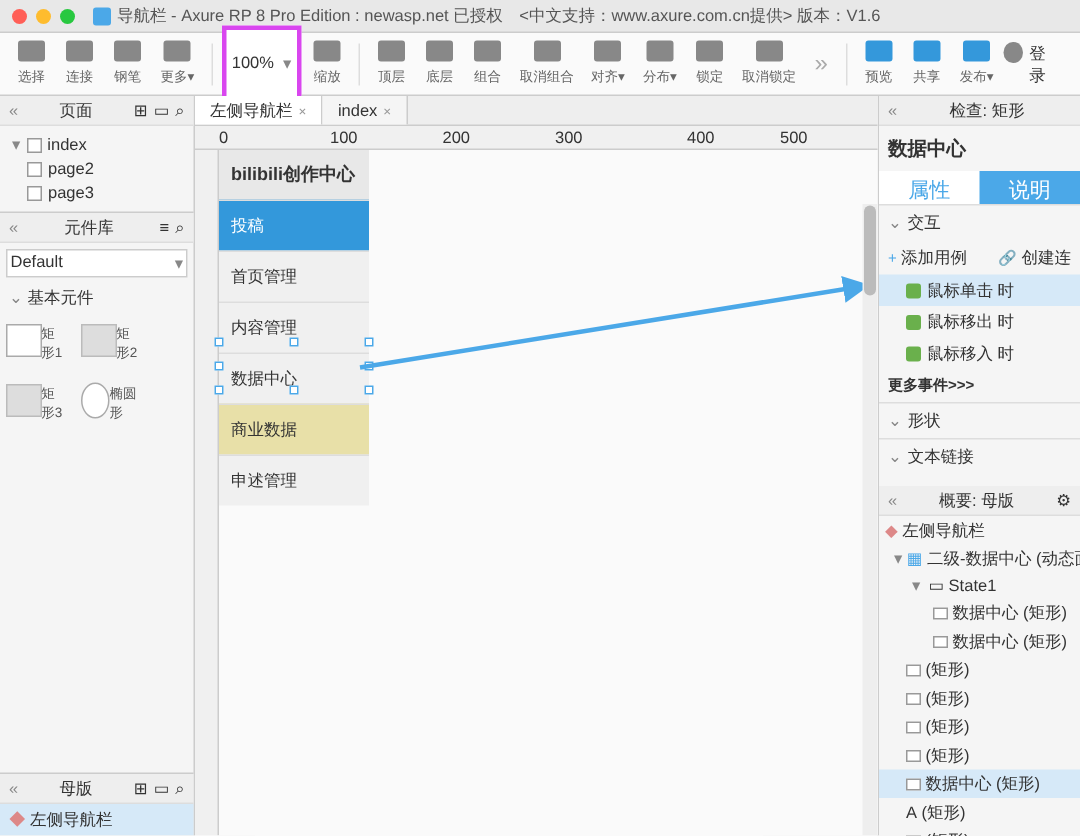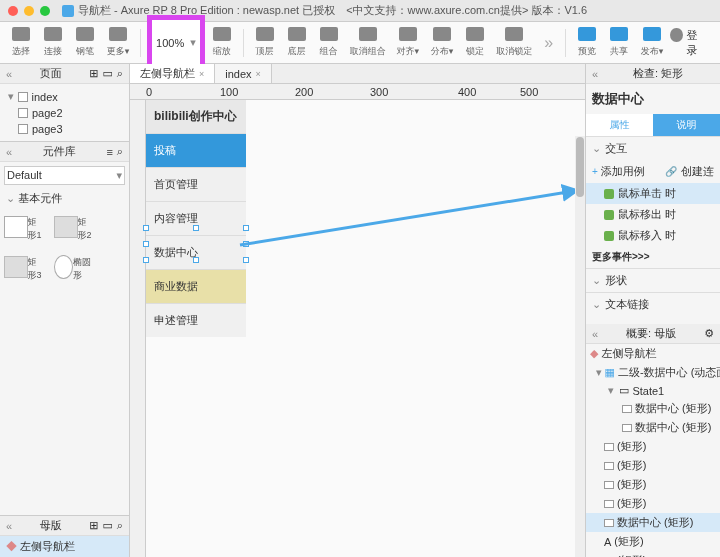--- a/index.html
+++ b/index.html
@@ -9,21 +9,21 @@
 .traffic span{width:10px;height:10px;border-radius:50%}
 .tl-red{background:#ff5f57}.tl-yellow{background:#febc2e}.tl-green{background:#28c840}
 .titlebar .doc-icon{width:12px;height:12px;background:#4ba8e8;margin-right:4px;border-radius:2px}
 .titlebar-text{color:#555;white-space:nowrap;overflow:hidden}
 .toolbar{height:42px;background:#fafafa;border-bottom:1px solid #ccc;display:flex;align-items:center;padding:0 6px;gap:2px}
 .tb-btn{display:flex;flex-direction:column;align-items:center;justify-content:center;padding:2px 6px;min-width:30px;cursor:pointer}
 .tb-btn .ico{width:18px;height:14px;background:#888;border-radius:2px}
 .tb-btn .lbl{font-size:9px;color:#666;margin-top:4px;white-space:nowrap}
 .tb-btn.blue .ico{background:#3498db}
 .tb-sep{width:1px;height:28px;background:#ddd;margin:0 4px}
-.zoom-box{display:flex;align-items:center;border:5px solid #d946ef;background:#fff;padding:16px 4px;font-size:11px}
+.zoom-box{display:flex;border:3px solid #d946ef;background:#fff;padding:16px 4px;font-size:11px}
 .login{margin-left:auto;display:flex;align-items:flex-start;gap:4px;color:#555;padding-right:8px}
 .login .avatar{width:14px;height:14px;background:#888;border-radius:50%}
 .main{display:flex;height:493px}
 .left-col{width:130px;background:#f5f5f5;border-right:1px solid #ccc;display:flex;flex-direction:column}
 .panel-hdr{height:20px;background:#eee;display:flex;align-items:center;padding:0 6px;font-size:10px;color:#555;border-bottom:1px solid #ddd;gap:4px}
 .panel-hdr .flex{flex:1;text-align:center}
 .tree{padding:4px 6px;font-size:10px;color:#333}
 .tree-item{padding:2px 0 2px 12px;display:flex;align-items:center;gap:4px}
 .tree-item .pg{width:10px;height:10px;border:1px solid #999;background:#fff}
 .lib-panel{border-top:1px solid #ccc;flex:1;display:flex;flex-direction:column}
@@ -49,21 +49,21 @@
 .menu-mock{position:absolute;left:16px;top:0;width:100px;background:#f0f0f0}
 .menu-title{background:#e8e8e8;padding:8px;font-size:12px;font-weight:bold}
 .menu-item{padding:9px 8px;font-size:11px;border-top:1px solid #ddd}
 .menu-item.blue{background:#3398db;color:#fff}
 .menu-item.yellow{background:#e8e0a8}
 .menu-item.selected{position:relative}
 .handle{position:absolute;width:6px;height:6px;background:#fff;border:1px solid #4ba8e8}
 .arrow-line{position:absolute;pointer-events:none}
 .right-col{width:135px;background:#f5f5f5;border-left:1px solid #ccc;display:flex;flex-direction:column;overflow-y:auto}
 .insp-tabs{display:flex;background:#4ba8e8;height:22px}
-.insp-tab{flex:1;text-align:center;padding:4px;font-size:10px;color:#fff;cursor:pointer}
+.insp-tab{flex:1;text-align:center;padding:4px;font-size:14px;color:#fff;cursor:pointer}
 .insp-tab.active{background:#fff;color:#4ba8e8}
 .insp-title{padding:6px;font-size:13px;font-weight:bold}
 .insp-sec{padding:4px 6px;font-size:10px;color:#555;border-top:1px solid #ddd}
 .insp-sec .chev{color:#888;margin-right:4px}
 .link-row{display:flex;justify-content:space-between;padding:4px 6px}
 .link-row a{color:#4ba8e8;font-size:10px}
 .event-row{padding:3px 6px 3px 18px;font-size:10px;display:flex;align-items:center;gap:4px}
 .event-row.hl{background:#d6e9f8}
 .event-row .ev-ico{width:10px;height:10px;background:#6ab04c;border-radius:2px}
 .more-ev{padding:4px 6px;font-weight:bold;font-size:10px}

